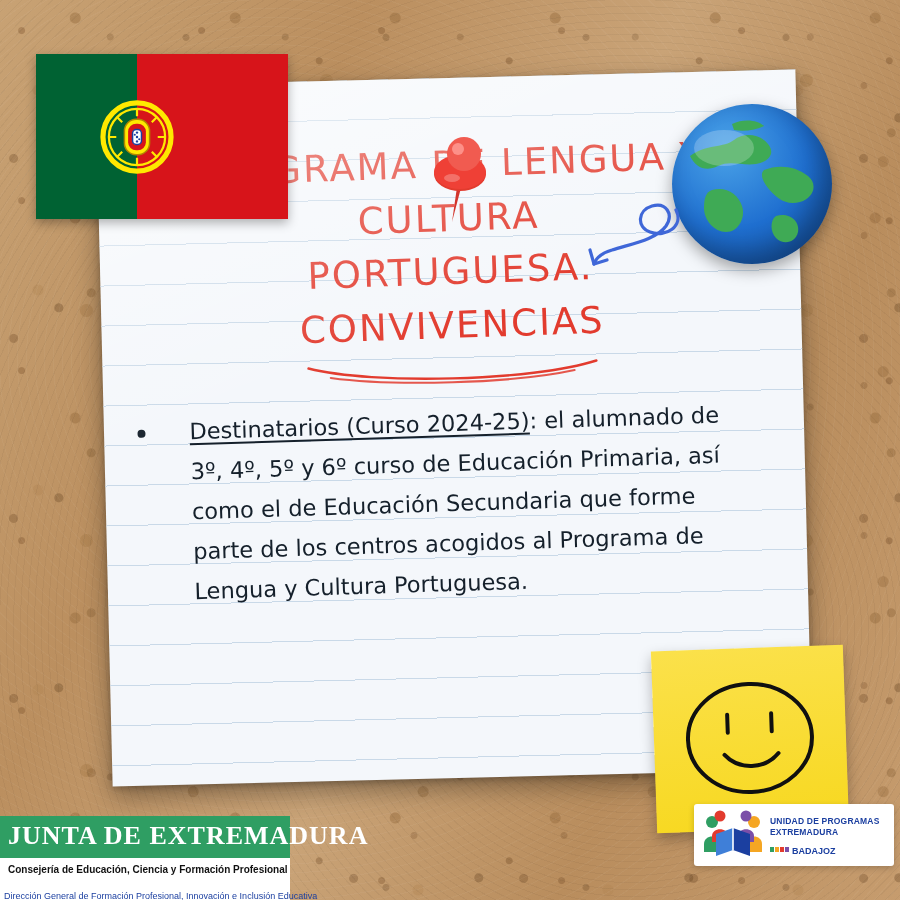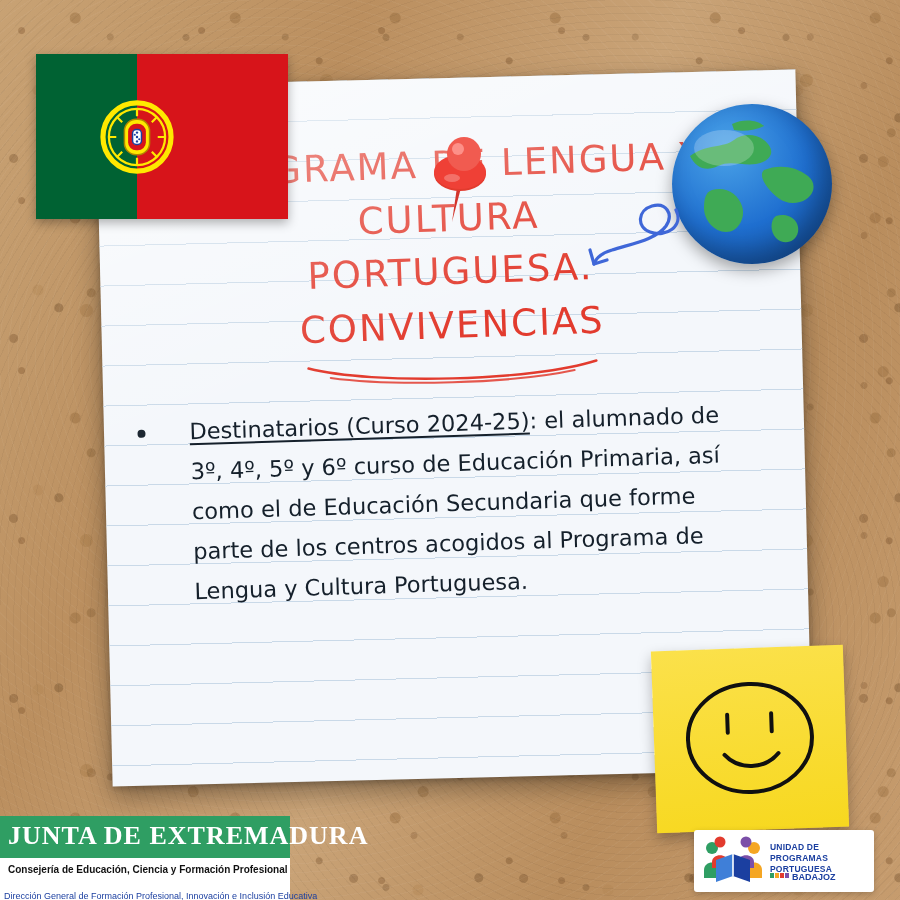--- a/index.html
+++ b/index.html
@@ -232,26 +232,25 @@
     font-size: 9px;
     color: #1b3fa0;
     white-space: nowrap;
   }
 
   
   .upe {
     position: absolute;
     left: 694px;
     top: 804px;
-    width: 180px;
+    width: 200px;
     height: 62px;
     background: #ffffff;
     border-radius: 3px;
     box-shadow: 0 2px 6px rgba(0,0,0,0.2);
-    margin-top: 26px;
   }
   .upe-mark { position: absolute; left: 6px; top: 4px; }
   .upe-text {
     position: absolute;
     left: 76px;
     top: 12px;
     font-family: "Liberation Sans", sans-serif;
     color: #1b3fa0;
     font-size: 8.5px;
     font-weight: 700;
@@ -360,21 +359,21 @@
       <circle cx="20" cy="8" r="5.5" fill="#e23b2e"></circle>
       <path d="M12 28 C12 19, 28 19, 28 28 L28 34 L12 34 Z" fill="#e23b2e"></path>
       <circle cx="46" cy="8" r="5.5" fill="#7b4fa8"></circle>
       <path d="M38 28 C38 19, 54 19, 54 28 L54 34 L38 34 Z" fill="#7b4fa8"></path>
       <path d="M33 20 L50 26 L50 48 L33 42 Z" fill="#1b3fa0"></path>
       <path d="M33 20 L16 26 L16 48 L33 42 Z" fill="#3f7fd8"></path>
       <path d="M33 20 L33 42" stroke="#ffffff" stroke-width="1.6"></path>
     </svg>
     <div class="upe-text">
       <div>UNIDAD DE PROGRAMAS</div>
-      <div>PORTUGUESA</div>
+      <div>EXTREMADURA</div>
     </div>
     <svg class="upe-dots" width="95" height="12" viewBox="0 0 95 12">
       <rect x="0" y="3" width="4" height="5" fill="#2f9e63"></rect>
       <rect x="5" y="3" width="4" height="5" fill="#f5a623"></rect>
       <rect x="10" y="3" width="4" height="5" fill="#e23b2e"></rect>
       <rect x="15" y="3" width="4" height="5" fill="#7b4fa8"></rect>
       <text x="22" y="9.5" font-family="Liberation Sans, sans-serif" font-size="9" font-weight="bold" fill="#1b3fa0">BADAJOZ</text>
     </svg>
   </div>
 </div>

